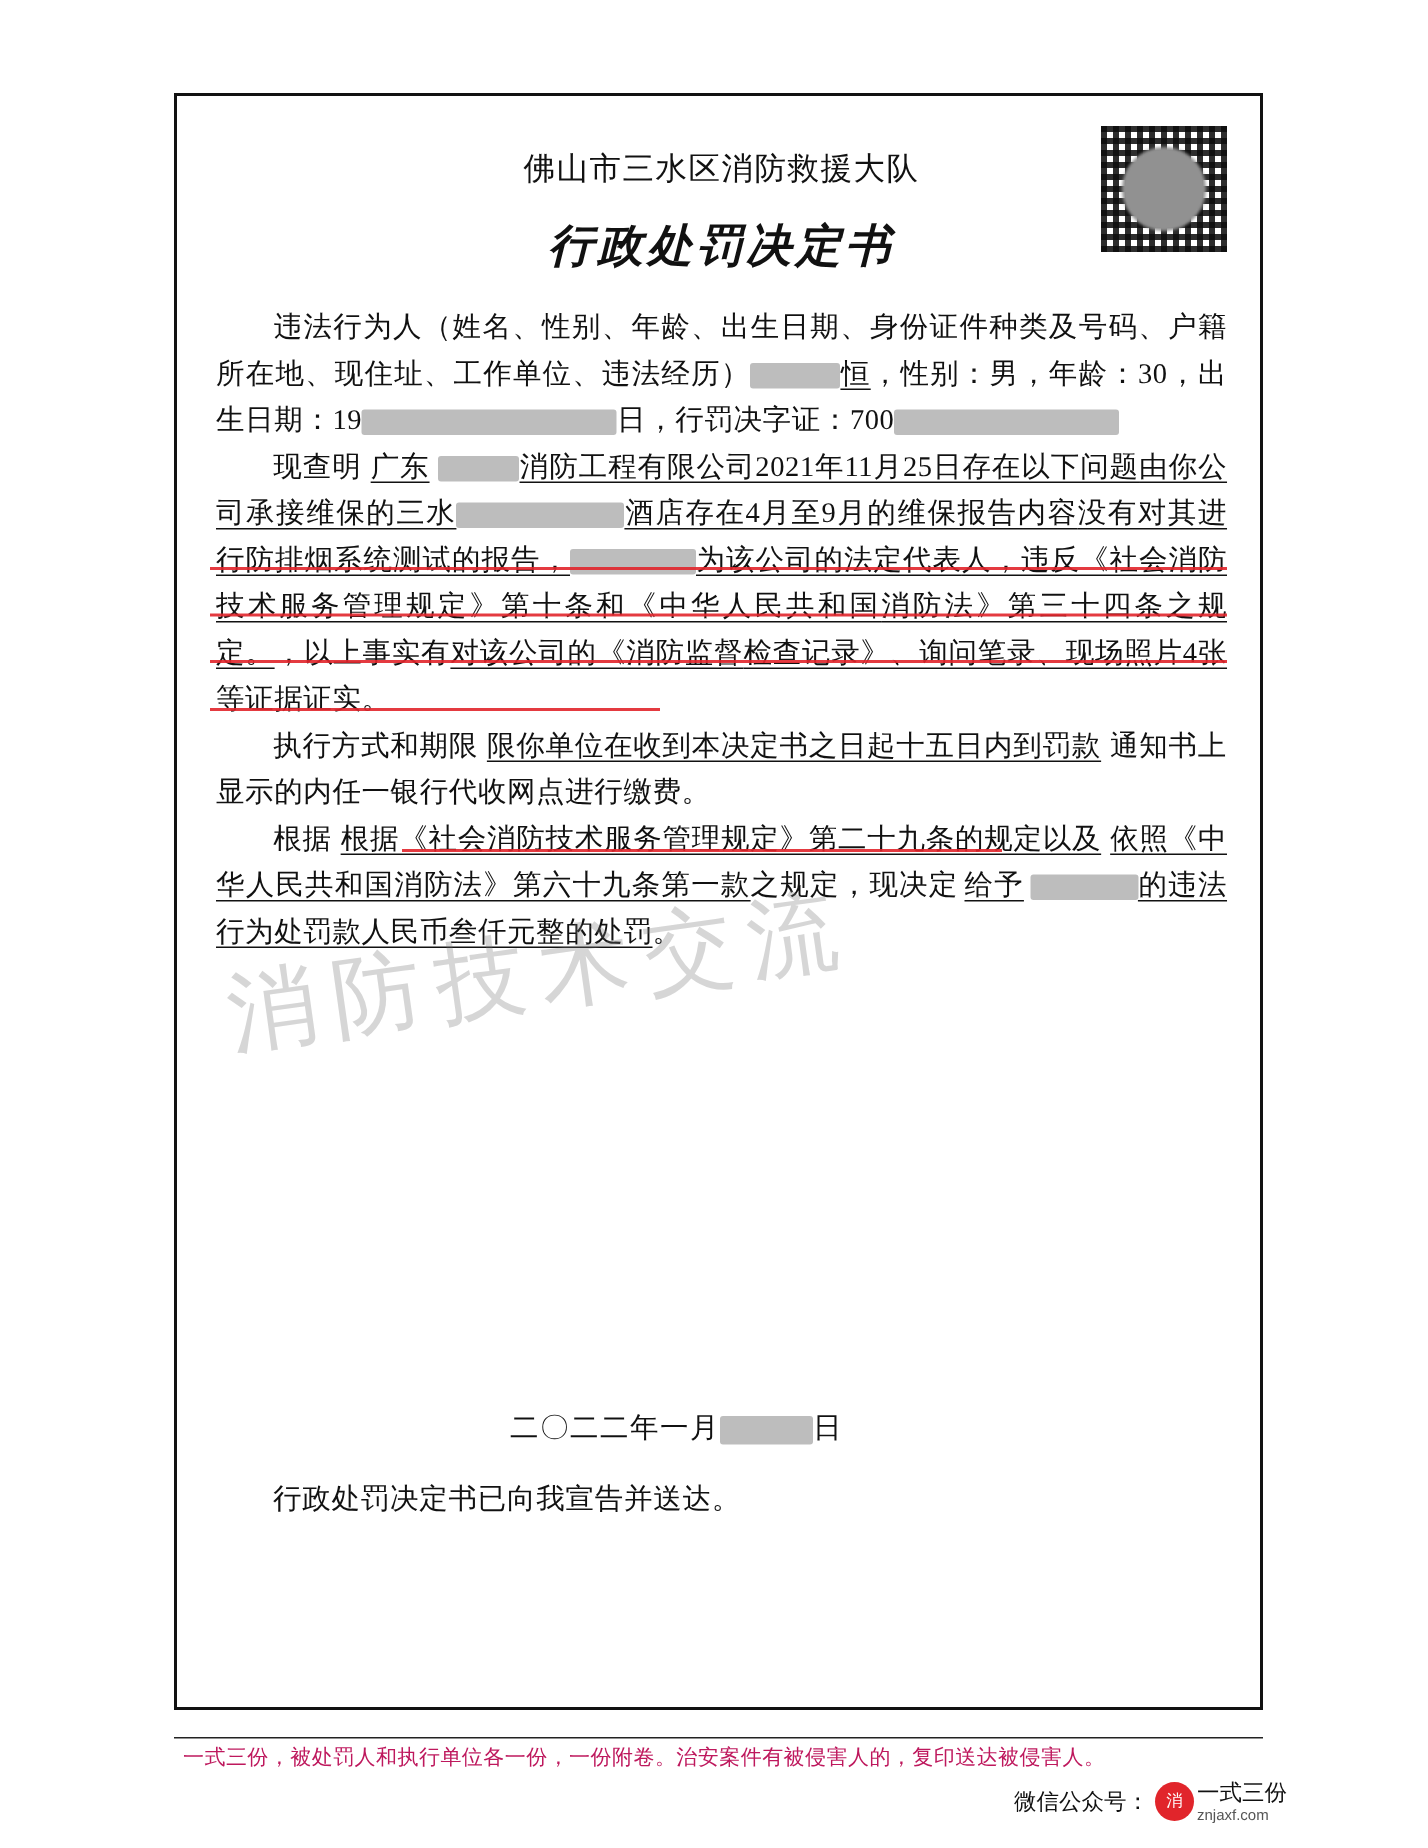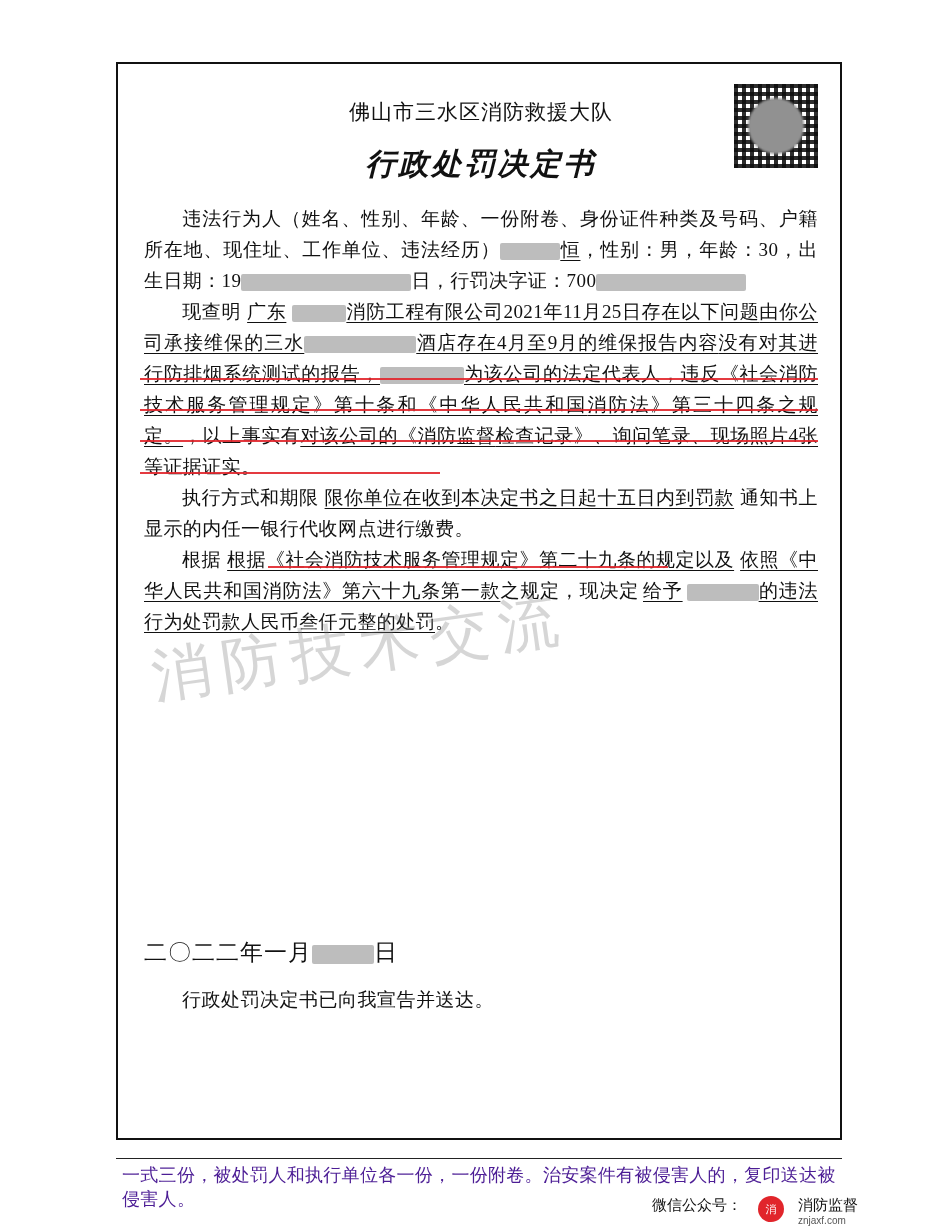--- a/index.html
+++ b/index.html
@@ -126,22 +126,22 @@
     font-size: 60px;
     color: rgba(120,120,120,0.30);
     letter-spacing: 10px;
     font-family: "Liberation Sans", sans-serif;
     transform: rotate(-8deg);
     pointer-events: none;
     white-space: nowrap;
   }
   .date-line {
     margin-top: 300px;
-    text-align: left;
-    font-size: 23px;
+    text-align: center;
+    font-size: 19px;
     padding-right: 60px;
     letter-spacing: 1px;
   }
   .decl {
     margin-top: 16px;
     font-size: 19px;
     letter-spacing: .5px;
   }
 
   .footer-rule {
@@ -149,32 +149,32 @@
     left: 116px;
     top: 1158px;
     width: 726px;
     border-top: 1px solid #222;
   }
   .footer-note {
     position: absolute;
     left: 122px;
     top: 1163px;
     width: 726px;
-    font-size: 18px;
+    font-size: 14px;
     letter-spacing: .3px;
-    color: #4c1d95;
+    color: #be185d;
   }
   
   .brand {
     position: absolute;
     right: 14px;
-    bottom: 6px;
+    bottom: 16px;
     display: flex;
-    align-items: flex-start;
-    gap: 14px;
+    align-items: center;
+    gap: 2px;
     font-family: "Liberation Sans", sans-serif;
   }
   .brand-logo {
     width: 26px; height: 26px;
     border-radius: 50%;
     background: #e1252b;
     color: #fff;
     font-size: 11px;
     display: flex; align-items: center; justify-content: center;
     line-height: 1;
@@ -194,21 +194,21 @@
 
     <div class="inner">
 
       <div class="org-title">佛山市三水区消防救援大队</div>
       <div class="main-title">行政处罚决定书</div>
 
 
       <div class="body-text">
 
         <div class="para">
-          <span class="ind"></span><span>违法行为人（姓名、性别、年龄、一份附卷、身份证件种类及号码、户籍所在地、现住址、工作单位、违法经历）</span><span class="redact" style="width:60px"></span><span class="u">恒</span><span>，性别：男，年</span><span>龄：30，出生日期：19</span><span class="redact" style="width:170px"></span><span>日，行罚决字</span><span>证：700</span><span class="redact" style="width:150px"></span>
+          <span class="ind"></span><span>违法行为人（姓名、性别、年龄、出生日期、身份证件种类及号码、户籍所在地、现住址、工作单位、违法经历）</span><span class="redact" style="width:60px"></span><span class="u">恒</span><span>，性别：男，年</span><span>龄：30，出生日期：19</span><span class="redact" style="width:170px"></span><span>日，行罚决字</span><span>证：700</span><span class="redact" style="width:150px"></span>
         </div>
 
         <div class="para">
           <span class="ind"></span><span>现查明</span><span class="u" style="padding:0 6px">广东</span><span class="redact" style="width:54px"></span><span class="u">消防工程有限公司2021年11月25日存在以下问题</span><span class="u">由你公司承接维保的三水</span><span class="redact" style="width:112px"></span><span class="u">酒店存在4月至9月的维保报告内容</span><span class="u">没有对其进行防排烟系统测试的报告，</span><span class="redact" style="width:84px"></span><span class="u">为该公司的法定代表</span><span class="u">人，违反《社会消防技术服务管理规定》第十条和《中华人民共和国</span><span class="u">消防法》第三十四条之规定。</span><span>，以上事实有</span><span class="u">对该公司的《消防监督</span><span class="u">检查记录》、询问笔录、现场照片4张</span><span>等证据证实。</span>
         </div>
 
         <div class="para">
           <span class="ind"></span><span>执行方式和期限</span><span class="u" style="padding:0 6px">限你单位在收到本决定书之日起十五日内到罚款</span><span>通知书上显示的内任一银行代收网点进行缴费。</span>
         </div>
 
@@ -239,18 +239,18 @@
 
   <div class="watermark">消防技术交流</div>
 
   <div class="footer-rule"></div>
   <div class="footer-note">一式三份，被处罚人和执行单位各一份，一份附卷。治安案件有被侵害人的，复印送达被侵害人。</div>
 
   <div class="brand">
     <span class="brand-left">微信公众号：</span>
     <span class="brand-logo">消</span>
     <span>
-      <span class="brand-main">消防监督</span>
+      <span class="brand-main">一式三份</span>
       <span class="brand-sub">znjaxf.com</span>
     </span>
   </div>
 
 </div>
 
 </body></html>

